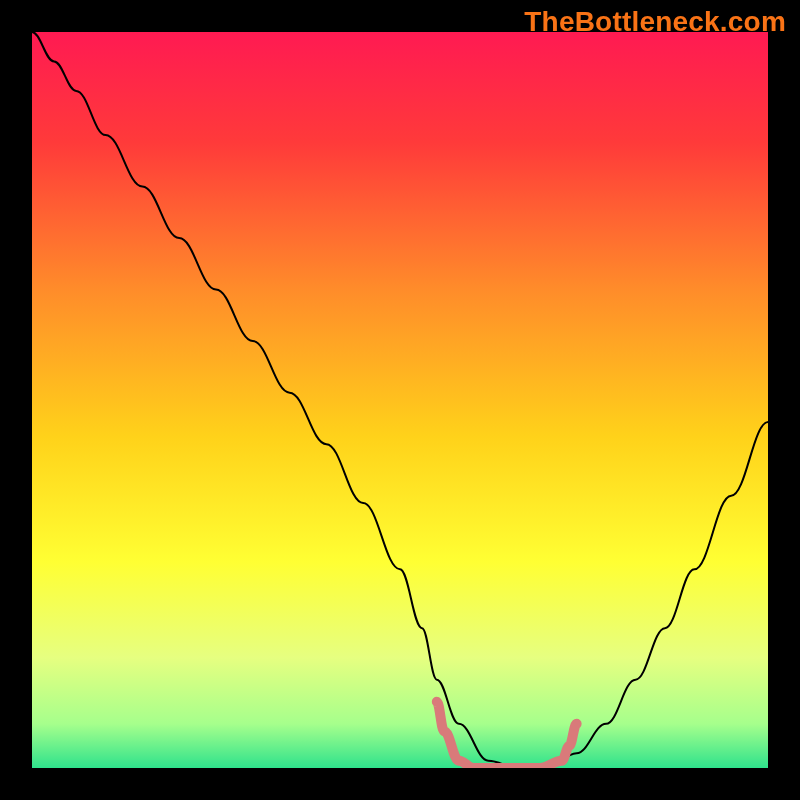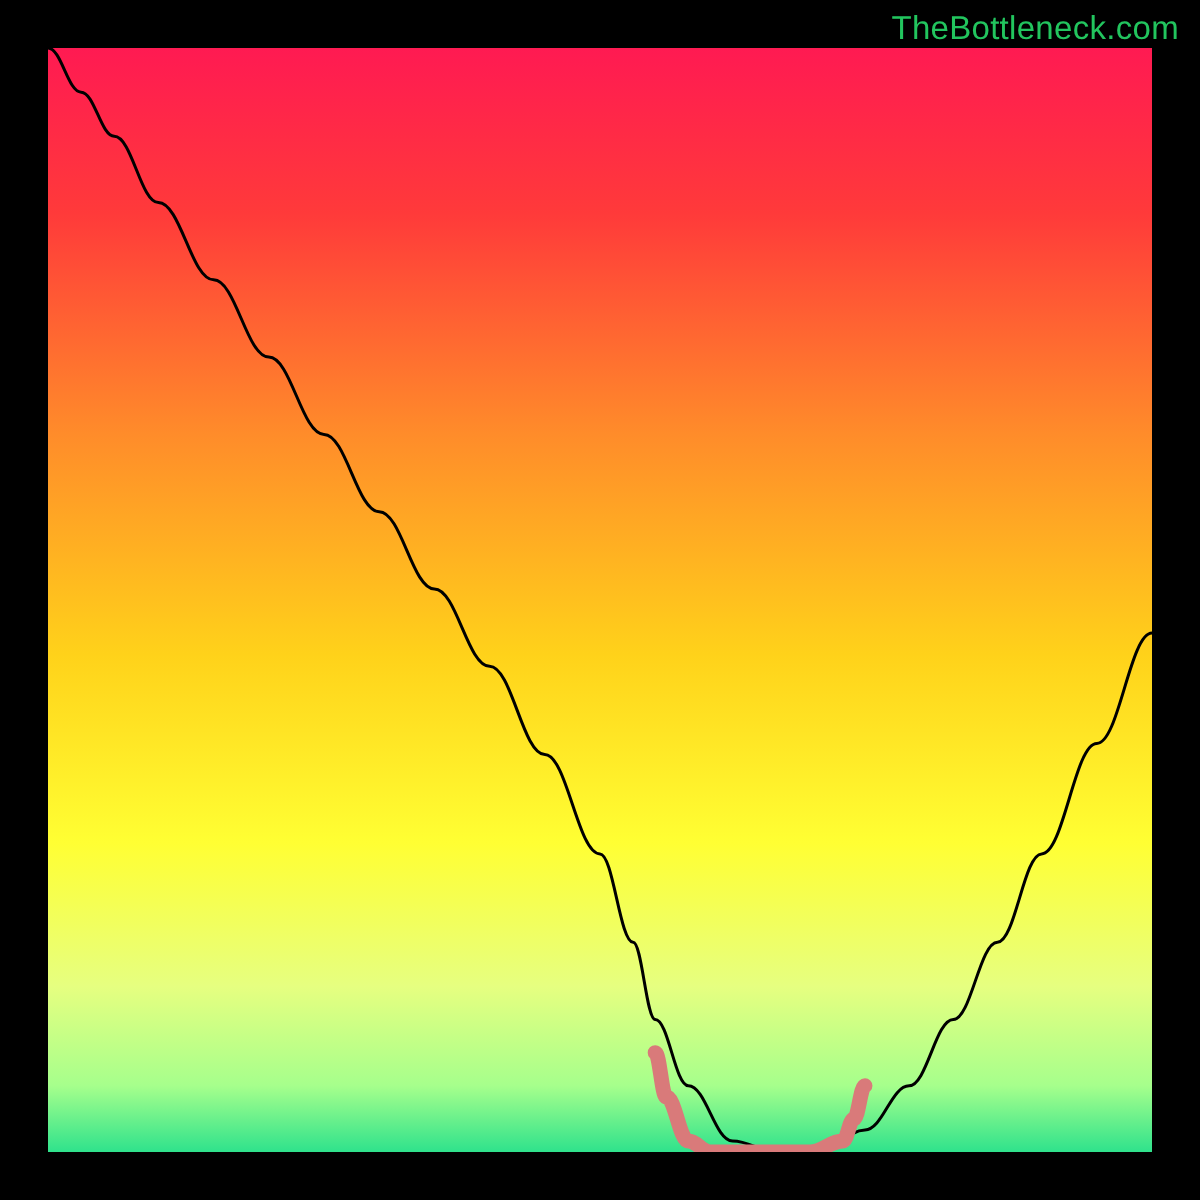--- a/index.html
+++ b/index.html
@@ -8,23 +8,23 @@
     background: #000;
     width: 800px;
     height: 800px;
     position: relative;
     font-family: Arial, Helvetica, sans-serif;
   }
   .watermark {
     position: absolute;
     top: 6px;
     right: 14px;
-    color: #22c55e;
-    font-size: 22px;
-    font-weight: 400;
+    color: #f97316;
+    font-size: 28px;
+    font-weight: 700;
     letter-spacing: 0.2px;
   }
   .plot {
     position: absolute;
     left: 32px;
     top: 32px;
     width: 736px;
     height: 736px;
   }
 </style>

